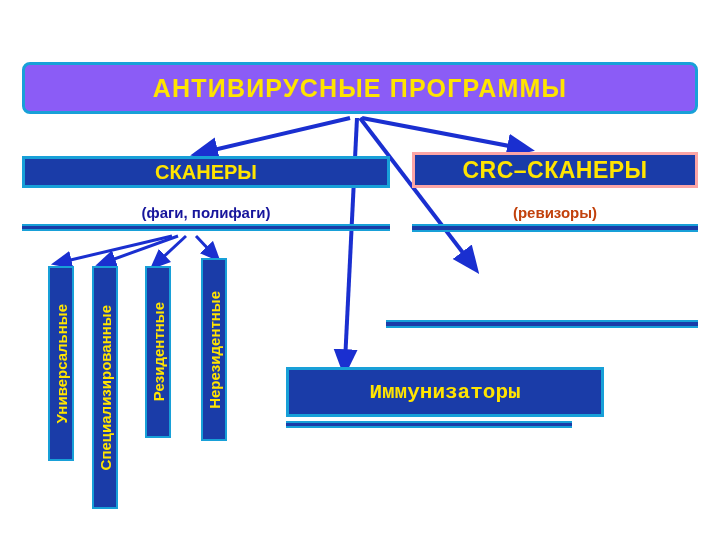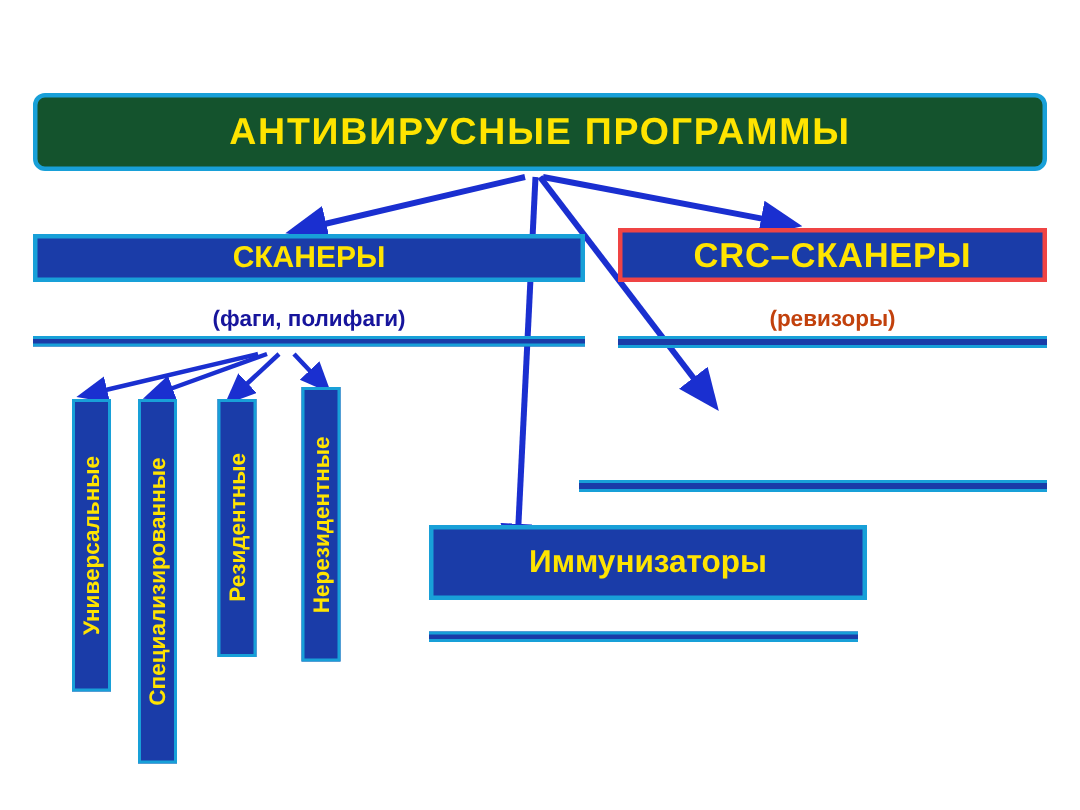--- a/index.html
+++ b/index.html
@@ -35,21 +35,21 @@
     justify-content: center;
     text-align: center;
   }
 
   
   .title-box {
     left: 22px;
     top: 62px;
     width: 676px;
     height: 52px;
-    background: #14532d;
+    background: #8b5cf6;
     border: 3px solid #18a0d8;
     border-radius: 8px;
     color: #ffe400;
     font-weight: bold;
     font-size: 25px;
     letter-spacing: 1.2px;
   }
 
   
   .scanners-box {
@@ -83,21 +83,21 @@
     border-bottom: 2px solid #18a0d8;
   }
 
   
   .crc-box {
     left: 412px;
     top: 152px;
     width: 286px;
     height: 36px;
     background: #1a3ca8;
-    border: 3px solid #ef4444;
+    border: 3px solid #fca5a5;
     color: #ffe400;
     font-weight: bold;
     font-size: 23px;
     letter-spacing: 0.5px;
   }
   .crc-sub {
     left: 412px;
     top: 200px;
     width: 286px;
     height: 24px;
@@ -133,28 +133,29 @@
     width: 312px;
     height: 8px;
     background: #1a3ca8;
     border-top: 2px solid #18a0d8;
     border-bottom: 2px solid #18a0d8;
   }
 
   
   .immun-box {
     left: 286px;
-    top: 350px;
-    width: 292px;
+    top: 367px;
+    width: 318px;
     height: 50px;
     background: #1a3ca8;
     border: 3px solid #18a0d8;
     color: #ffe400;
     font-weight: bold;
     font-size: 21px;
+    font-family: Liberation Mono, monospace;
   }
   .immun-underline {
     left: 286px;
     top: 421px;
     width: 286px;
     height: 7px;
     background: #1a3ca8;
     border-top: 2px solid #18a0d8;
     border-bottom: 2px solid #18a0d8;
   }

